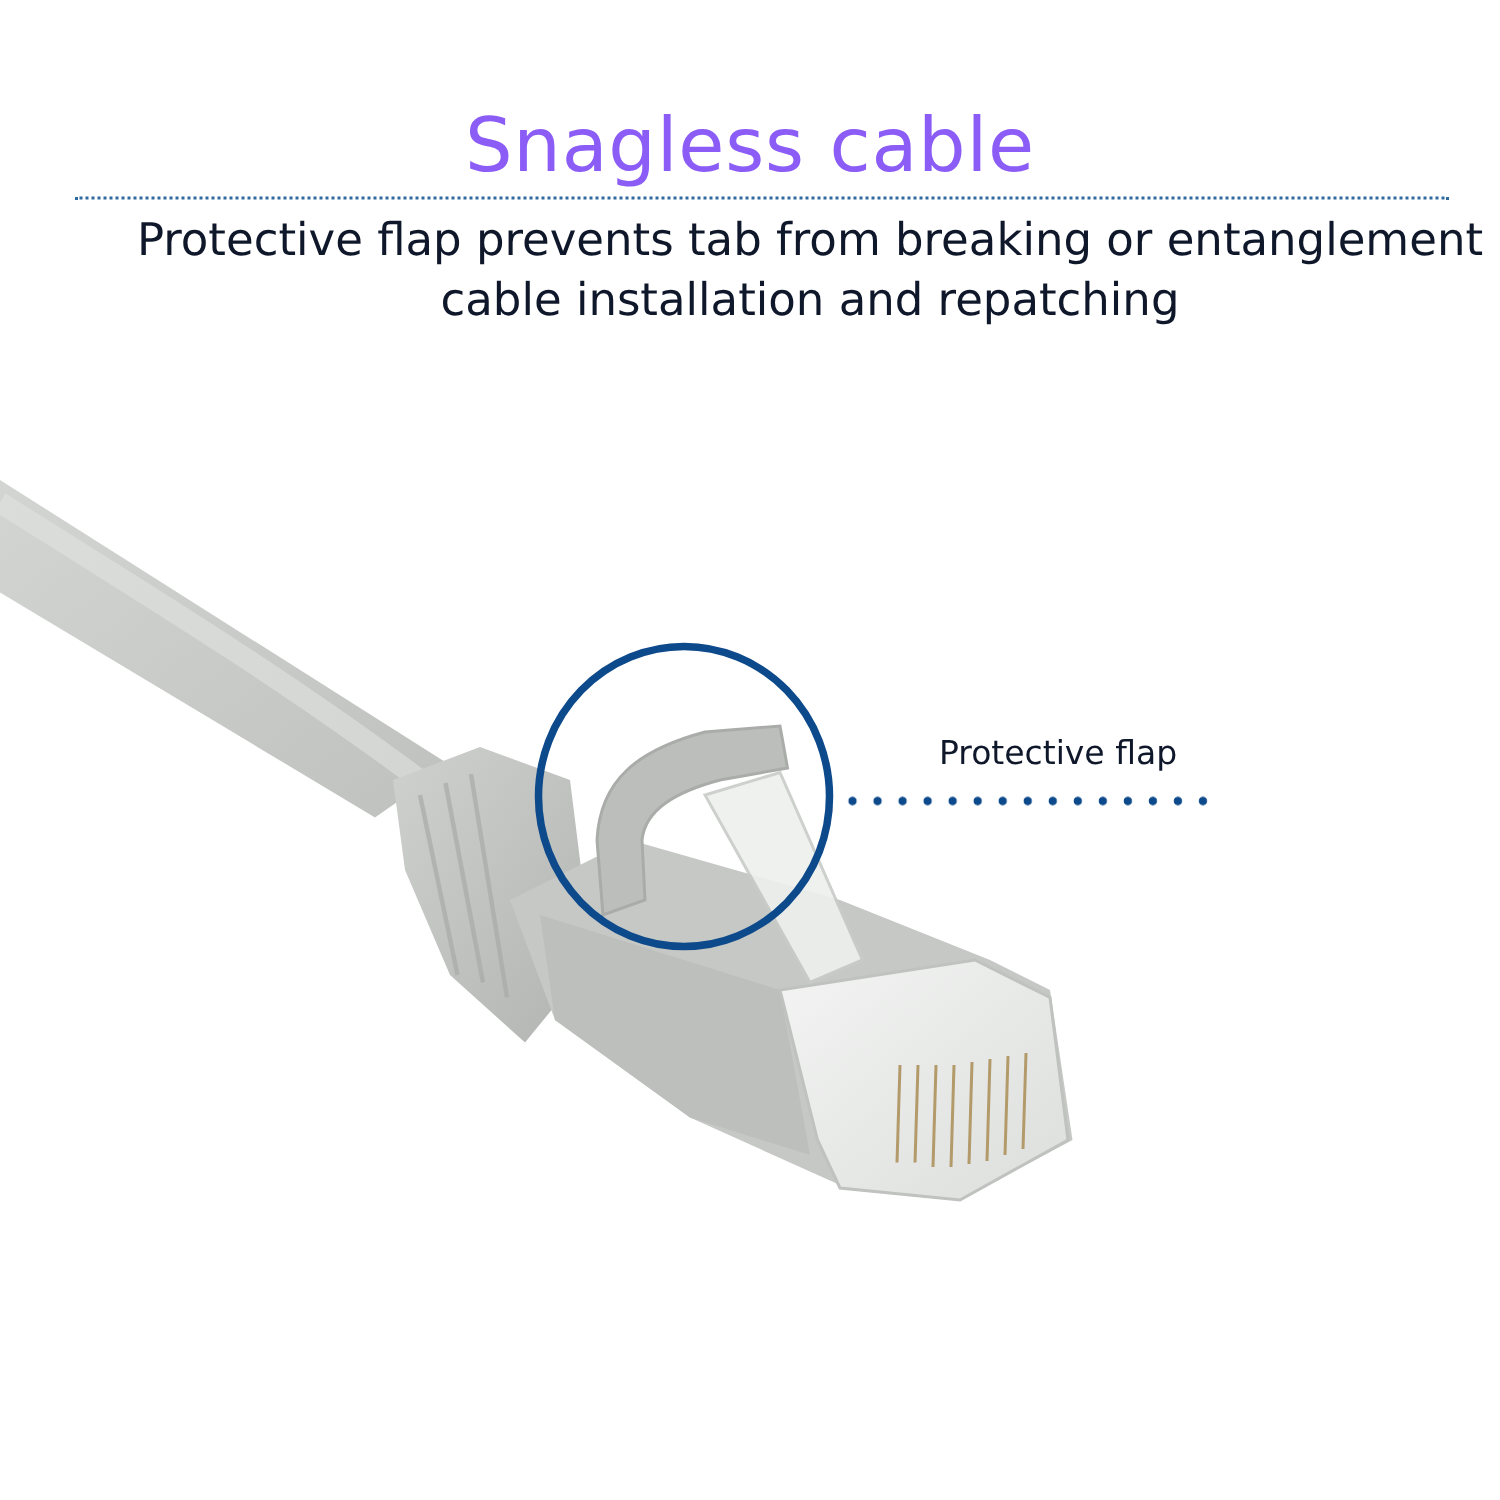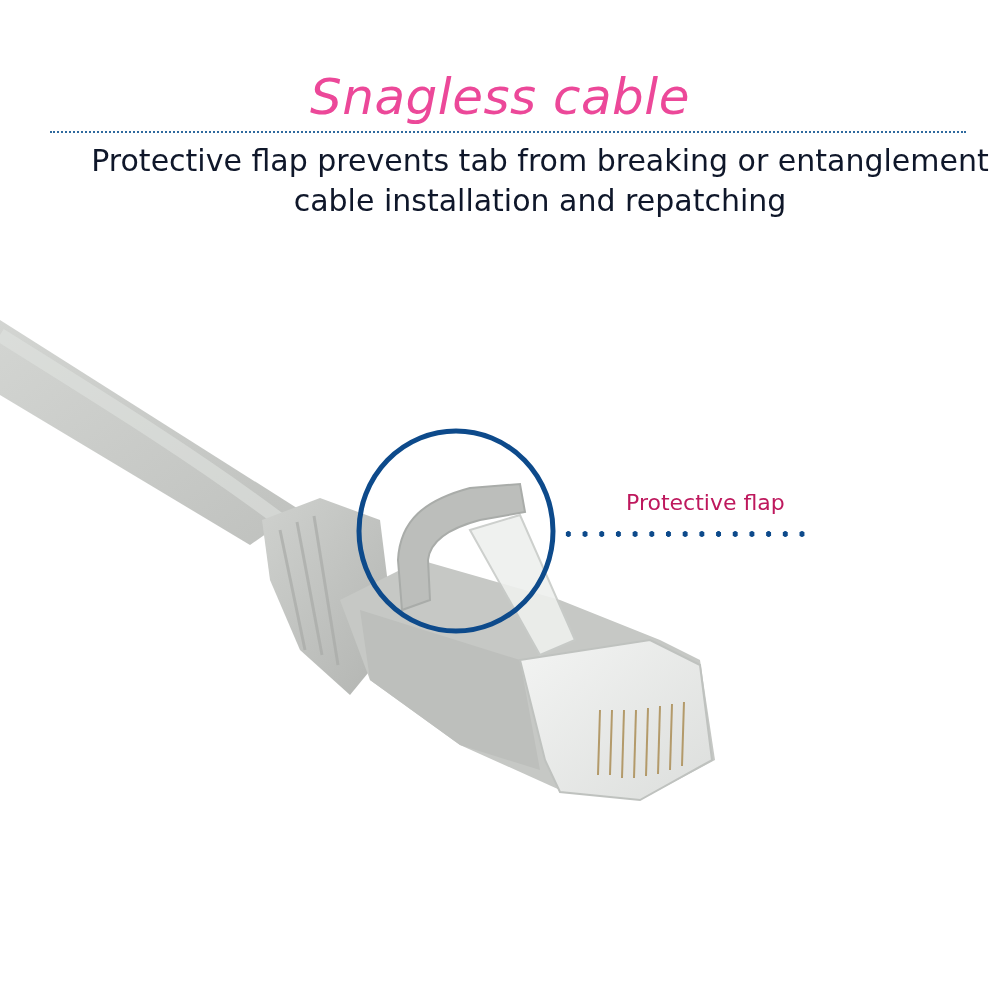--- a/index.html
+++ b/index.html
@@ -1,21 +1,21 @@
 <!DOCTYPE html>
 <html><head>
 <meta charset="utf-8">
 <style>
   html, body { margin:0; padding:0; background:#ffffff; }
   body { width:1000px; height:1000px; position:relative; overflow:hidden; font-family:"DejaVu Sans", sans-serif; }
-  .title { position:absolute; top:68px; left:0; width:1000px; text-align:center; font-size:50px; color:#ec4899; letter-spacing:0.5px;font-style:italic; }
+  .title { position:absolute; top:68px; left:0; width:1000px; text-align:center; font-size:50px; color:#8b5cf6; letter-spacing:0.5px; }
   .divider { position:absolute; top:131px; left:50px; width:916px; height:0; border-top:2px dotted #2f6a9e; }
   .subtitle { position:absolute; top:141px; left:0; width:1000px; text-align:center; font-size:30px; line-height:40px; color:#0f172a;margin-left:40px; }
   .product { position:absolute; left:0; top:300px; width:1000px; height:700px; }
-  .callout-label { position:absolute; left:626px; top:490px; font-size:22px; color:#be185d; }
+  .callout-label { position:absolute; left:626px; top:490px; font-size:22px; color:#0f172a; }
   .callout-dots { position:absolute; left:560px; top:531px; width:255px; height:6px;
      background-image: radial-gradient(circle, #0d4a8b 2.6px, transparent 3px); background-size:16.7px 6px; background-repeat:repeat-x; }
 </style>
 </head>
 <body>
 
 <div class="title">Snagless cable</div>
 <div class="divider"></div>
 <div class="subtitle">
   <div>Protective flap prevents tab from breaking or entanglement</div>

